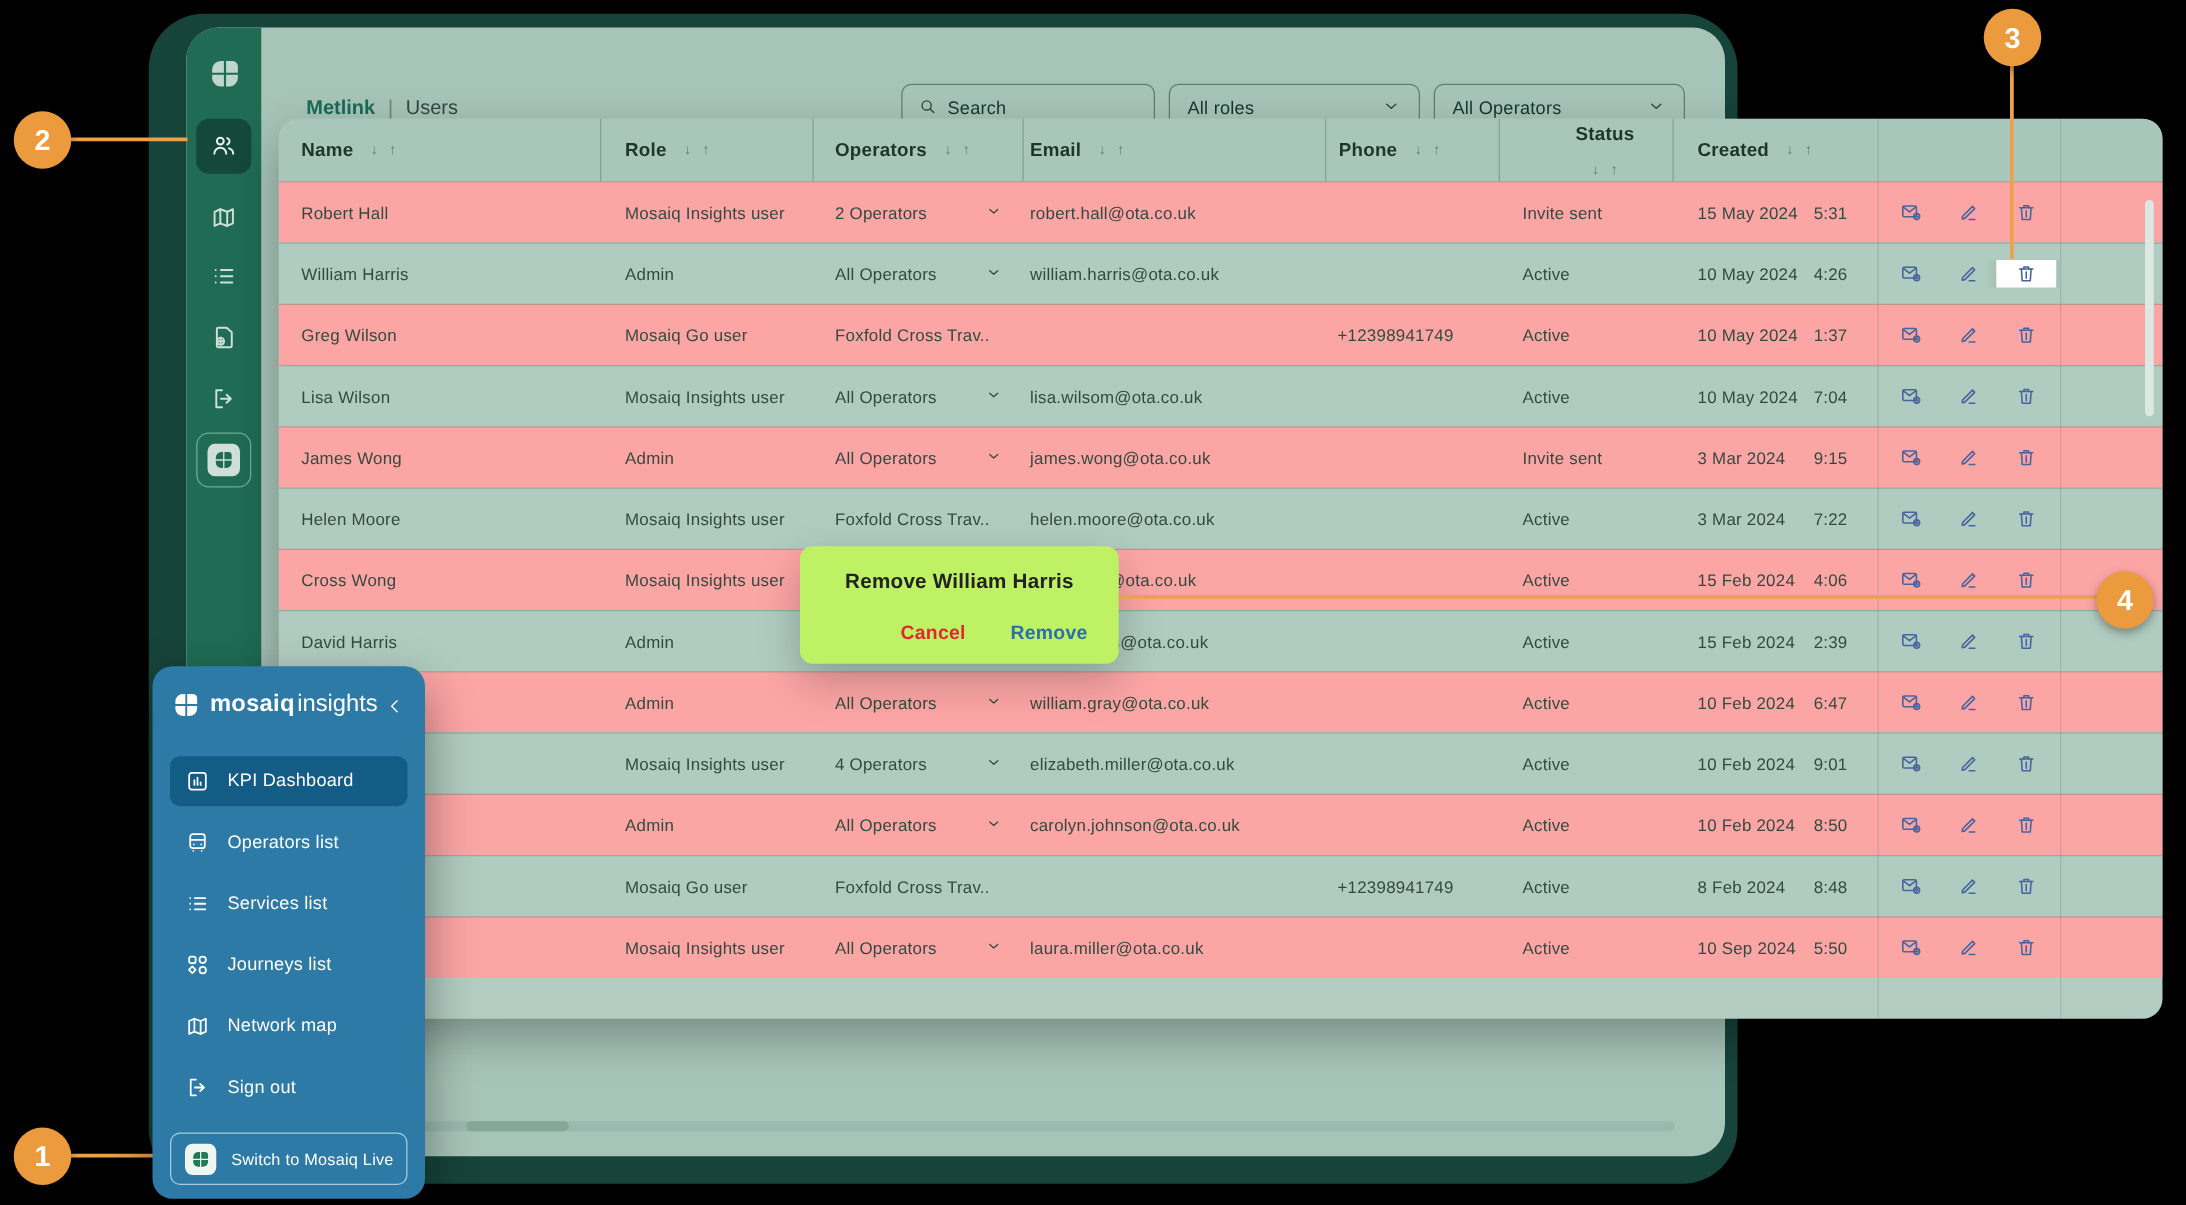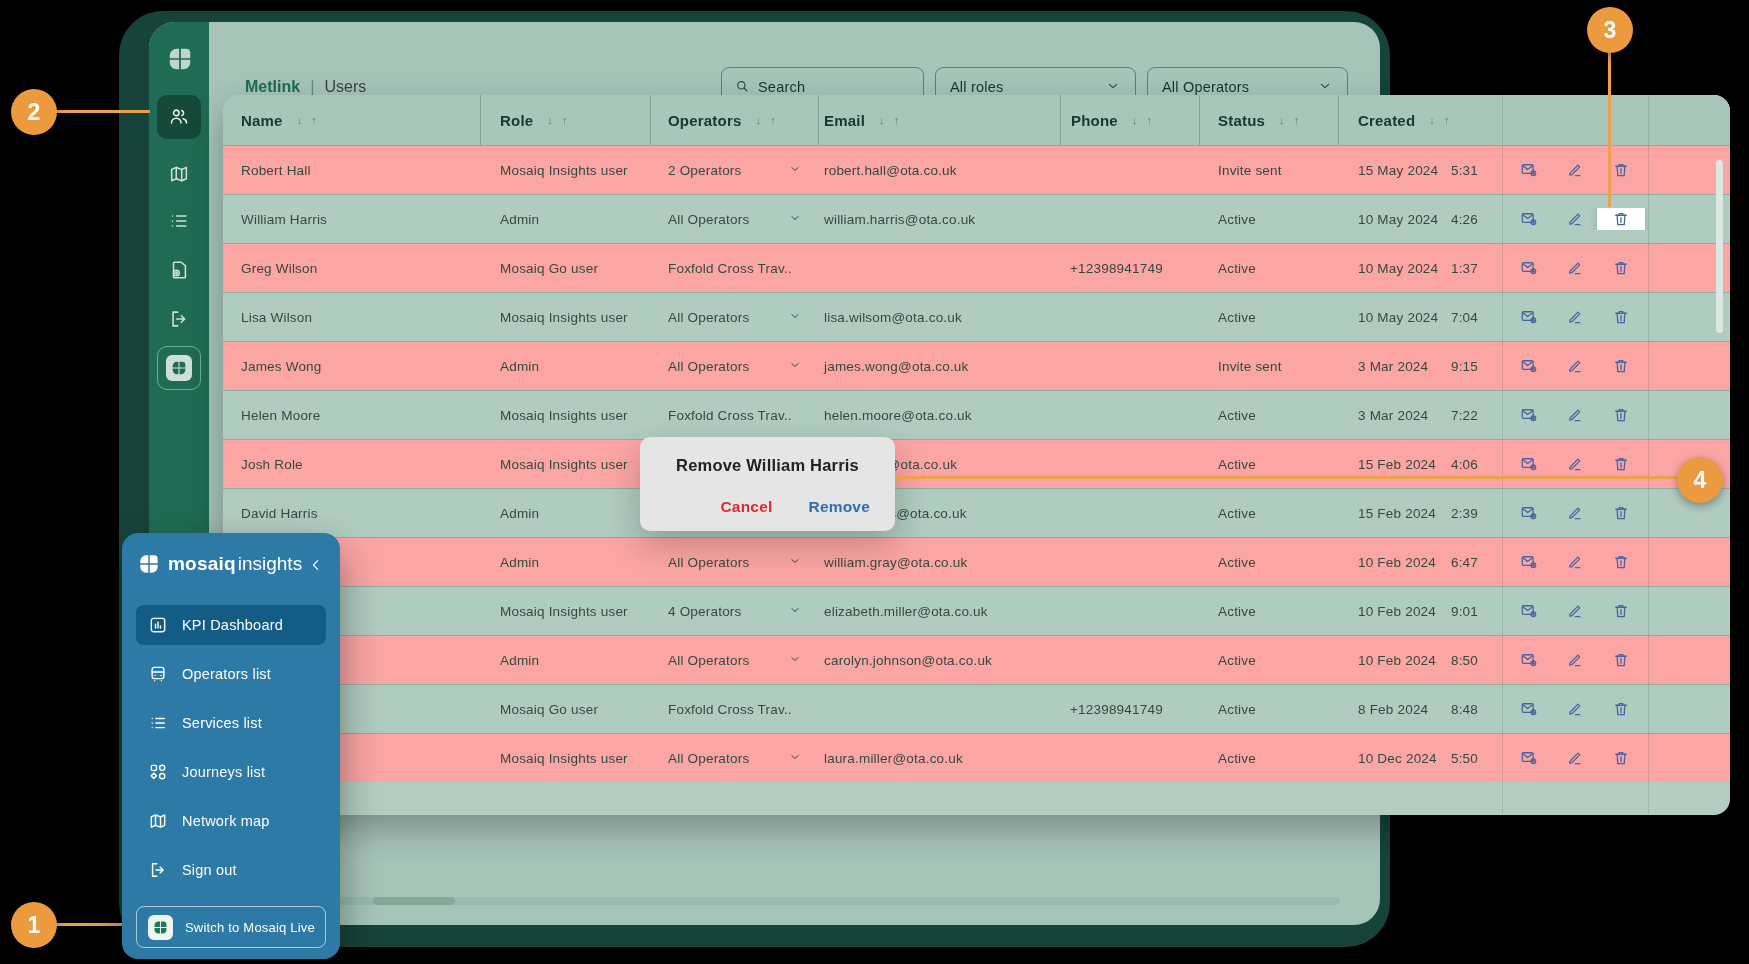--- a/index.html
+++ b/index.html
@@ -68,21 +68,21 @@
   .c-actions{ width:146px; display:flex; justify-content:center; gap:24px; color:#47649F; }
   .action-btn { width:22px; height:22px; display:flex; align-items:center; justify-content:center; position:relative; }
   .action-btn svg { width:18px; height:18px; }
   .hl { position:absolute; left:-13px; top:-11px; width:48px; height:44px; background:#fff;
         border-radius:10px; box-shadow:0 4px 10px rgba(0,0,0,.12); }
   .hl-icon { position:relative; }
   #vscroll-thumb { position:absolute; left:1493px; top:65px; width:7px; height:173px;
                    background:#DCE8E2; border-radius:4px; }
 
   
-  #modal { position:absolute; left:640px; top:437px; width:255px; height:94px; background:#e5e5e5;
+  #modal { position:absolute; left:640px; top:437px; width:255px; height:94px; background:#bef264;
            border-radius:10px; box-shadow:0 14px 34px rgba(0,0,0,.22); z-index:4; }
   #modal-title { position:absolute; top:19px; width:100%; text-align:center; color:#222;
                  font-size:16.5px; font-weight:700; letter-spacing:.2px; }
   #modal-actions { position:absolute; right:25px; bottom:15px; display:flex; gap:36px;
                    font-size:15.5px; font-weight:700; letter-spacing:.2px; }
   #cancel-btn { color:#DF2935; cursor:pointer; }
   #remove-btn { color:#2C6FAC; cursor:pointer; }
 
   
   #panel { position:absolute; left:122px; top:533px; width:218px; height:426px; background:#2E7AA6;
@@ -254,21 +254,21 @@
       </div>
       <div class="hdiv" style="left: 837px;"></div>
       <div class="th cell" style="width: 139px; padding-left: 11px;">
         <span>Phone</span>
         <span class="sorts">
           <span>↓</span>
           <span>↑</span>
         </span>
       </div>
       <div class="hdiv" style="left: 976px;"></div>
-      <div class="th cell" style="width: 139px; padding-left: 19px;">
+      <div class="th cell" style="width: 139px; padding-left: 31px; flex-direction: column;">
         <span>Status</span>
         <span class="sorts">
           <span>↓</span>
           <span>↑</span>
         </span>
       </div>
       <div class="hdiv" style="left: 1115px;"></div>
       <div class="th cell" style="width: 164px; padding-left: 20px;">
         <span>Created</span>
         <span class="sorts">
@@ -525,21 +525,21 @@
                 <path d="M5 7h14"></path>
                 <path d="M9.5 7V4.8h5V7"></path>
                 <path d="M6.8 7l.9 12.5h8.6L17.2 7"></path>
                 <path d="M12 10.2v6.6"></path>
               </svg>
             </span>
           </span>
         </div>
       </div>
       <div class="row odd">
-        <div class="cell c-name">Josh Role</div>
+        <div class="cell c-name">Cross Wong</div>
         <div class="cell c-role">Mosaiq Insights user</div>
         <div class="cell c-ops">
           <span></span>
         </div>
         <div class="cell c-email">josh.wong@ota.co.uk</div>
         <div class="cell c-phone"></div>
         <div class="cell c-status">Active</div>
         <div class="cell c-created">
           <span>15 Feb 2024</span>
           <span>4:06</span>
@@ -786,21 +786,21 @@
         <div class="cell c-ops">
           <span>All Operators</span>
           <span><svg viewBox="0 0 24 24" fill="none" stroke="currentColor" stroke-width="1.7" stroke-linecap="round" stroke-linejoin="round">
               <path d="M6.5 9.5l5.5 5 5.5-5"></path>
             </svg></span>
         </div>
         <div class="cell c-email">laura.miller@ota.co.uk</div>
         <div class="cell c-phone"></div>
         <div class="cell c-status">Active</div>
         <div class="cell c-created">
-          <span>10 Dec 2024</span>
+          <span>10 Sep 2024</span>
           <span>5:50</span>
         </div>
         <div class="cell c-actions">
           <span class="action-btn">
             <svg viewBox="0 0 24 24" fill="none" stroke="currentColor" stroke-width="1.7" stroke-linecap="round" stroke-linejoin="round">
               <rect x="3" y="5" width="14.5" height="11.5" rx="1.5"></rect>
               <path d="M3.6 6.2l6.6 5.2 6.6-5.2"></path>
               <circle cx="17.8" cy="16.3" r="3.1"></circle>
               <path d="M17.8 15v2.6M16.5 16.3h2.6"></path>
             </svg>

